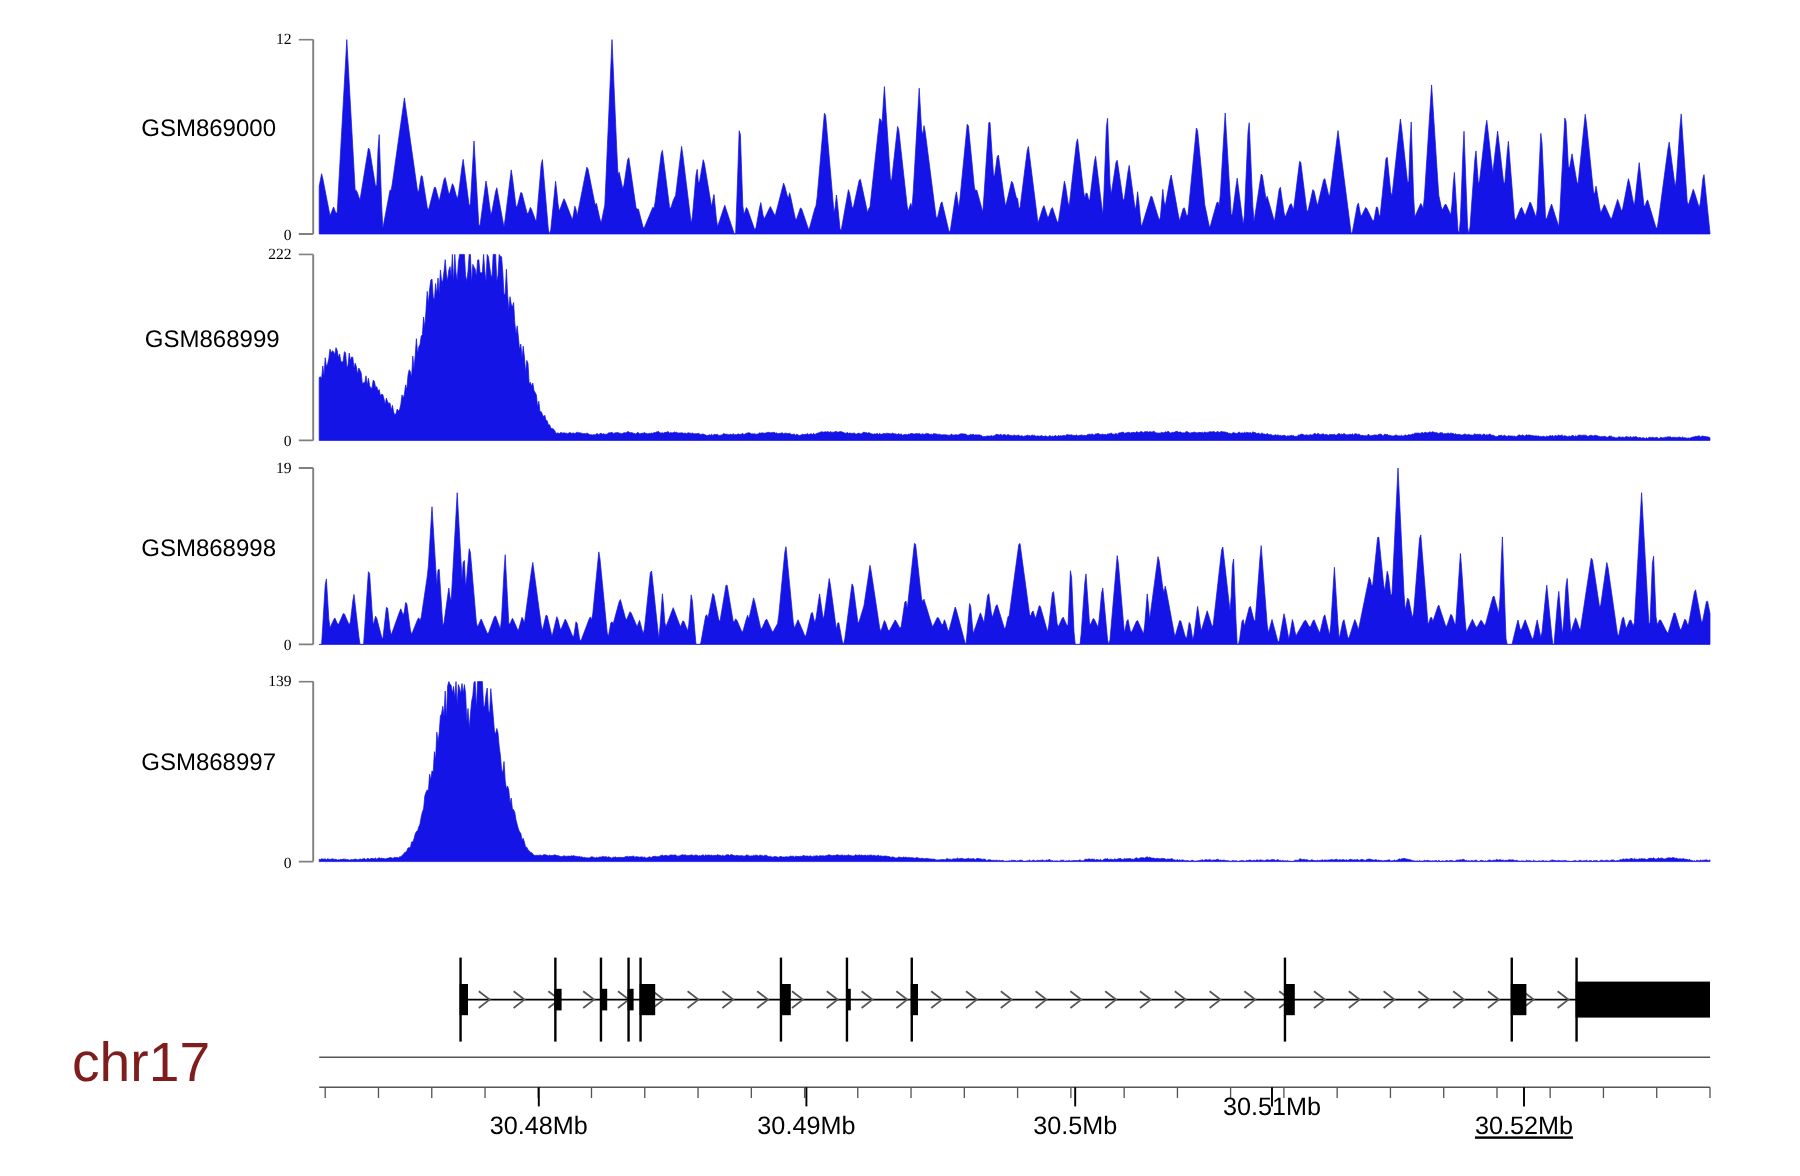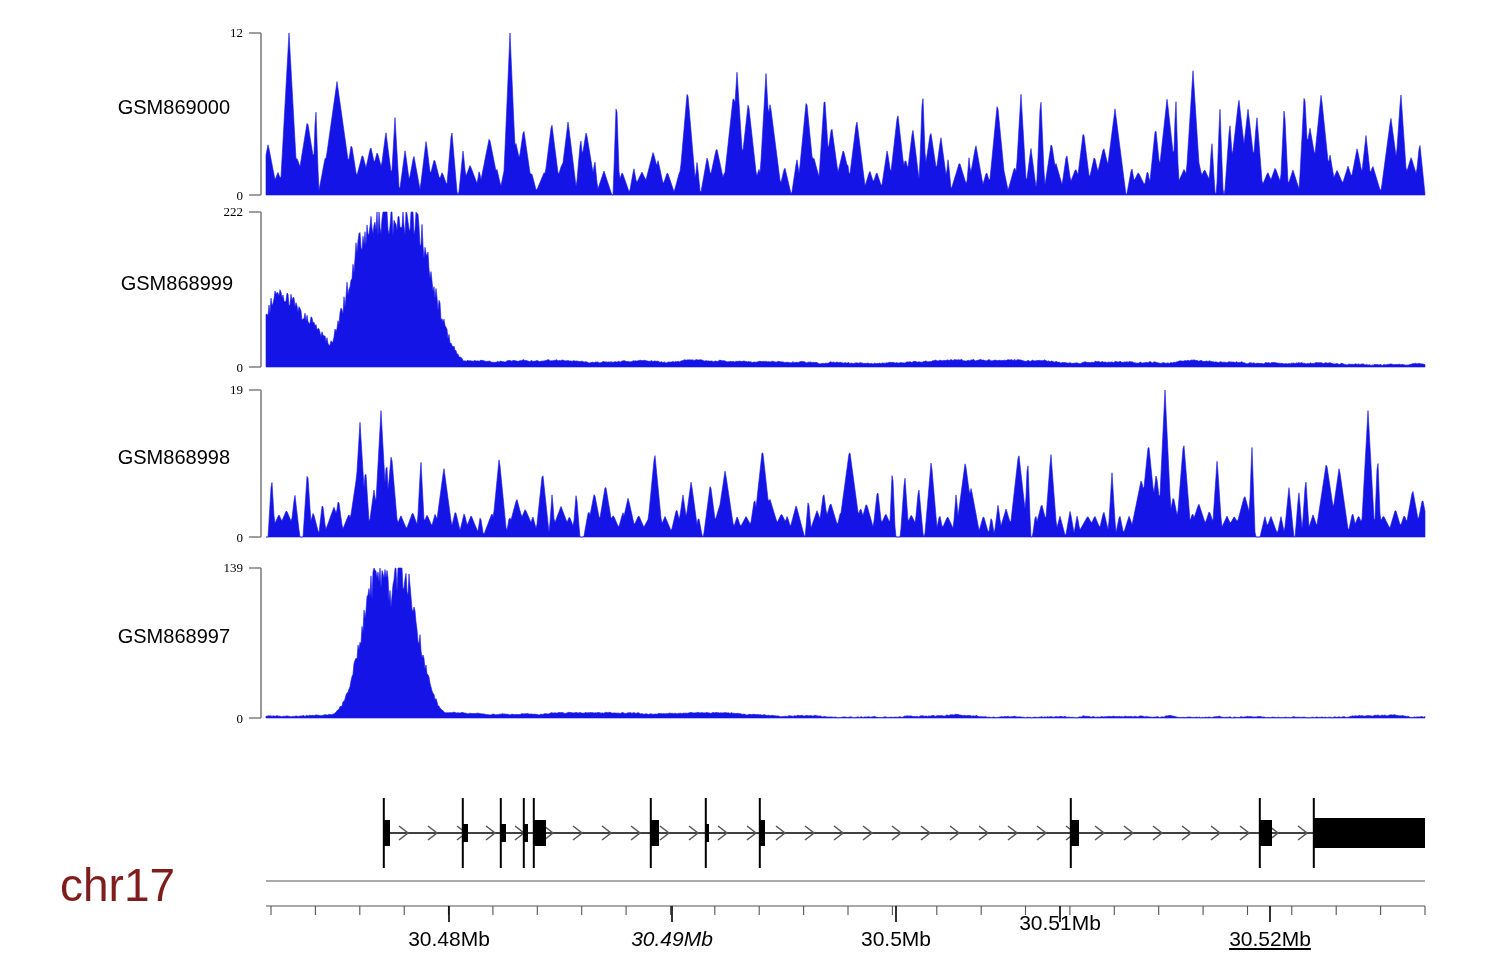--- a/index.html
+++ b/index.html
@@ -212,21 +212,21 @@
         <line x1="1380.6" y1="31" x2="1380.6" y2="40" stroke="#555" stroke-width="1.1"></line>
         <line x1="1425.0" y1="31" x2="1425.0" y2="40" stroke="#555" stroke-width="1.1"></line>
         <line x1="449" y1="31" x2="449" y2="47" stroke="#000" stroke-width="1.6"></line>
         <line x1="672" y1="31" x2="672" y2="47" stroke="#000" stroke-width="1.6"></line>
         <line x1="896" y1="31" x2="896" y2="47" stroke="#000" stroke-width="1.6"></line>
         <line x1="1060" y1="31" x2="1060" y2="47" stroke="#000" stroke-width="1.6"></line>
         <line x1="1270" y1="31" x2="1270" y2="47" stroke="#000" stroke-width="1.6"></line>
       </svg>
     <div id="ruler-labels">
         <div class="tick-label" style="left: 449px; top: 52px;">30.48Mb</div>
-        <div class="tick-label" style="left: 672px; top: 52px; font-style: italic;">30.49Mb</div>
+        <div class="tick-label" style="left: 672px; top: 52px;">30.49Mb</div>
         <div class="tick-label" style="left: 896px; top: 52px;">30.5Mb</div>
         <div class="tick-label" style="left: 1060px; top: 36px;">30.51Mb</div>
         <div class="tick-label" style="left: 1270px; top: 52px; text-decoration: underline;">30.52Mb</div>
       </div>
   </div>
 
   <div class="chrom-label">chr17</div>
 </div>
 
 </body></html>

